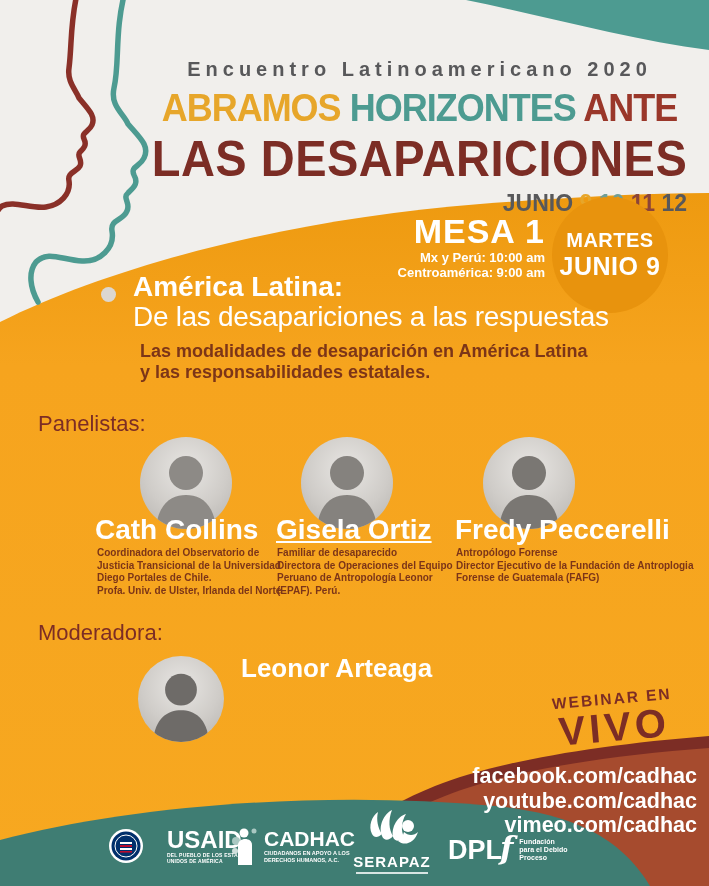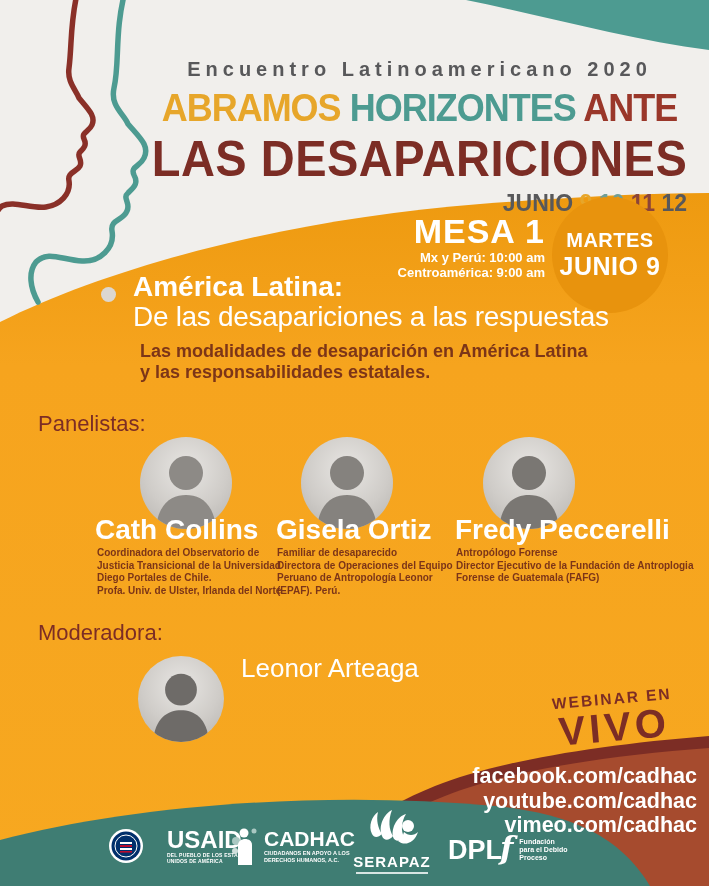--- a/index.html
+++ b/index.html
@@ -51,21 +51,21 @@
 
   .photo{
     border-radius:50%;overflow:hidden;
     background:radial-gradient(circle at 50% 35%, #e8e6e3 0%, #cfccc8 55%, #b4b1ad 100%);
   }
   .photo svg{width:100%;height:100%;}
 
   .p-name{font-size:28px;font-weight:800;color:#fff;white-space:nowrap;}
   .p-bio{font-size:10px;font-weight:600;line-height:12.5px;color:var(--brown,#7c3518);white-space:pre-line;}
 
-  .mod-name{position:absolute;left:241px;top:653px;font-size:26px;font-weight:400;color:#fff;white-space:nowrap;}
+  .mod-name{position:absolute;left:241px;top:653px;font-size:26px;font-weight:700;color:#fff;white-space:nowrap;}
   .mod-bio{position:absolute;left:243px;top:689px;font-size:10.5px;font-weight:600;line-height:13.5px;color:var(--brown,#7c3518);white-space:pre-line;}
 
   
   .webinar{position:absolute;right:8px;top:690px;width:175px;text-align:center;color:var(--maroon,#7c2d25);transform:rotate(-5deg);}
   .web-l1{font-size:15.5px;font-weight:800;letter-spacing:2px;}
   .web-l2{font-size:40px;font-weight:800;letter-spacing:4px;line-height:38px;}
 
   
   .social{position:absolute;right:12px;top:764px;text-align:right;color:#fff;}
   .social .link{font-size:21.5px;font-weight:700;line-height:24.5px;white-space:nowrap;cursor:pointer;}
@@ -167,21 +167,21 @@
       </svg>
   </div>
   <div class="photo abs" style="left:483px;top:437px;width:92px;height:92px;">
     <svg viewBox="0 0 92 92">
         <circle cx="46" cy="36" r="17" fill="#7a7773"></circle>
         <path d="M16,92 C18,66 32,58 46,58 C60,58 74,66 76,92 Z" fill="#7a7773"></path>
       </svg>
   </div>
 
   <div class="p-name abs" style="left:95px;top:514px;">Cath Collins</div>
-  <div class="p-name abs" style="left:276px;top:514px;">Gisela Ortiz</div>
+  <div class="p-name abs" style="left:276px;top:514px;text-decoration:underline;">Gisela Ortiz</div>
   <div class="p-name abs" style="left:455px;top:514px;">Fredy Peccerelli</div>
 
   <div class="p-bio abs" style="left:97px;top:547px;">Coordinadora del Observatorio de
 Justicia Transicional de la Universidad
 Diego Portales de Chile.
 Profa. Univ. de Ulster, Irlanda del Norte</div>
   <div class="p-bio abs" style="left:277px;top:547px;">Familiar de desaparecido
 Directora de Operaciones del Equipo
 Peruano de Antropología Leonor
 (EPAF). Perú.</div>

